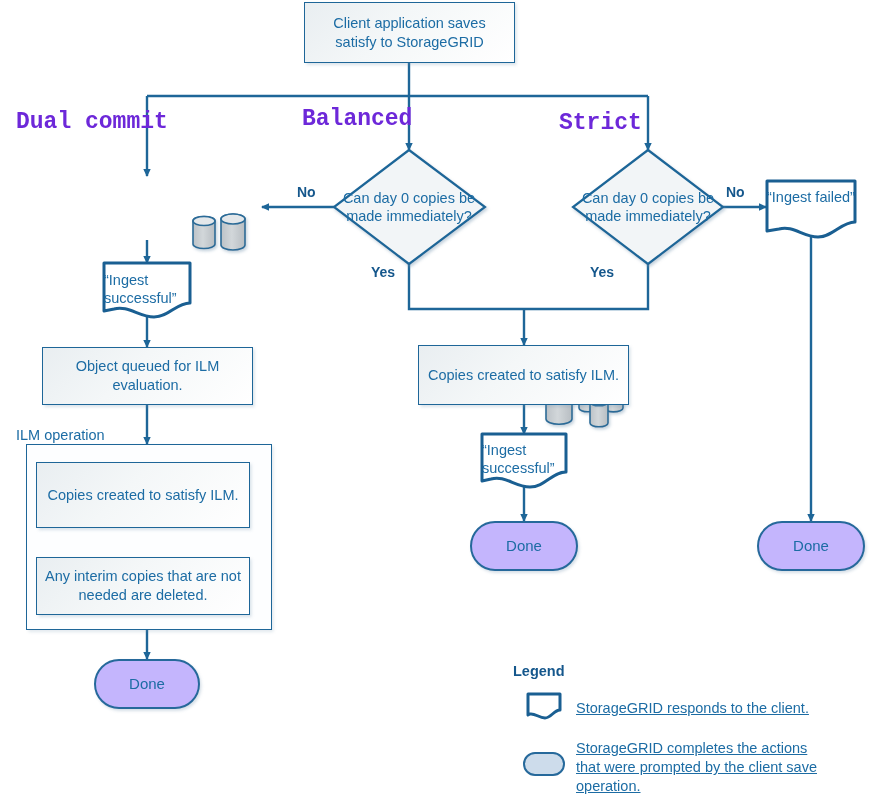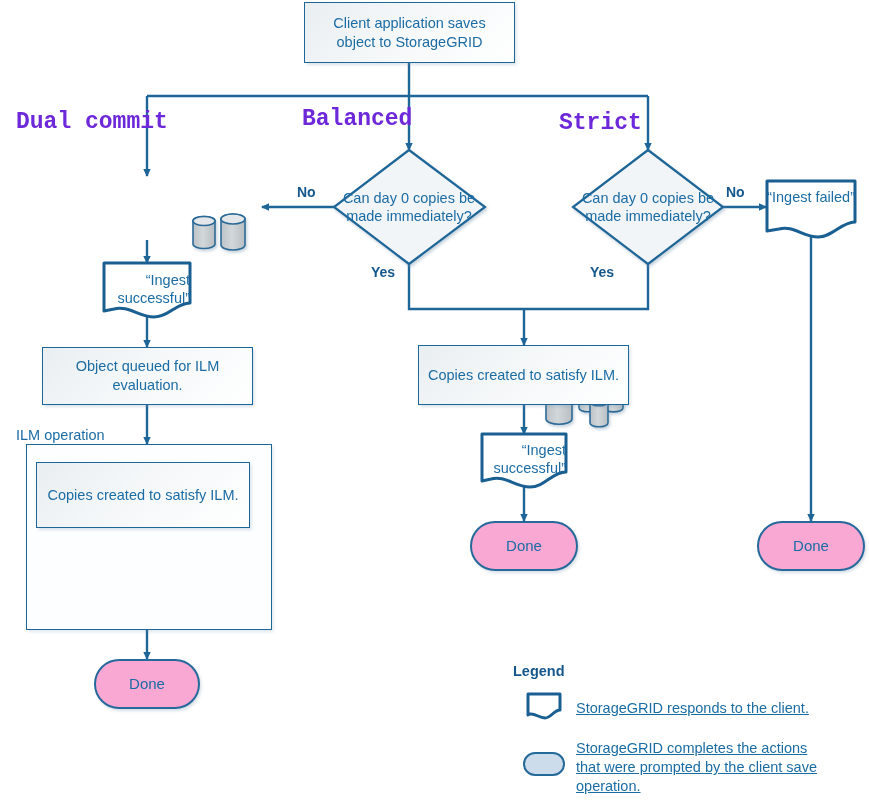--- a/index.html
+++ b/index.html
@@ -96,30 +96,30 @@
   }
   
   .doc-wrap {
     position: absolute;
   }
   .doc-wrap .dtext {
     position: absolute;
     left: 0;
     top: 0;
     width: 100%;
-    text-align: right;
+    text-align: left;
     color: #1c6ca4;
     font-size: 14.5px;
     line-height: 1.25;
   }
   
   .pill {
     border: 2px solid #26699b;
     border-radius: 999px;
-    background: #f9a8d4;
+    background: #c4b5fd;
     box-shadow: 1.5px 2px 3px rgba(120,150,175,0.3);
     color: #1c6ca4;
     font-size: 15px;
     text-align: center;
   }
   
   .legend-title {
     position: absolute;
     color: #15578c;
     font-weight: bold;
@@ -244,21 +244,21 @@
 
     <g stroke="#1a5f92" stroke-width="3" fill="#ffffff" stroke-linejoin="round">
       <path d="M528,694 L560,694 L560,710 C554,710 551,718 545,718 C539,718 535,713 530,714 L528,715 Z"></path>
     </g>
     <g>
       <rect x="524" y="753" width="40" height="22" rx="11" ry="11" fill="#cddceb" stroke="#26699b" stroke-width="2"></rect>
     </g>
   </svg>
 
   <div class="node proc" style="left:304px; top:2px; width:211px; height:61px;">
-    <span>Client application saves object to StorageGRID</span>
+    <span>Client application saves satisfy to StorageGRID</span>
   </div>
 
   <div class="phase-label" style="left:16px; top:109px;">Dual commit</div>
   <div class="phase-label" style="left:302px; top:106px;">Balanced</div>
   <div class="phase-label" style="left:559px; top:110px;text-align:right;">Strict</div>
 
   <div class="diamond-wrap" style="left:340px; top:178px; width:138px; height:58px;">
     <div class="dtext">Can  day 0 copies be made immediately?</div>
   </div>
   <div class="diamond-wrap" style="left:579px; top:178px; width:138px; height:58px;">
@@ -280,20 +280,23 @@
   </div>
 
   <div class="group-label" style="left:16px; top:427px;">ILM operation</div>
 
   <div class="groupbox" style="left:26px; top:444px; width:246px; height:186px;"></div>
 
   <div class="node proc" style="left:36px; top:462px; width:214px; height:66px;">
     <span>Copies created to satisfy ILM.</span>
   </div>
 
+  <div class="node proc" style="left:36px; top:557px; width:214px; height:58px;">
+    <span>Any interim copies that are not needed are deleted.</span>
+  </div>
 
   <div class="node pill" style="left:94px; top:659px; width:106px; height:50px;">
     <span>Done</span>
   </div>
 
   <div class="node proc" style="left:418px; top:345px; width:211px; height:60px;">
     <span>Copies created to satisfy ILM.</span>
   </div>
 
   <div class="doc-wrap" style="left:482px; top:441px; width:84px;">

